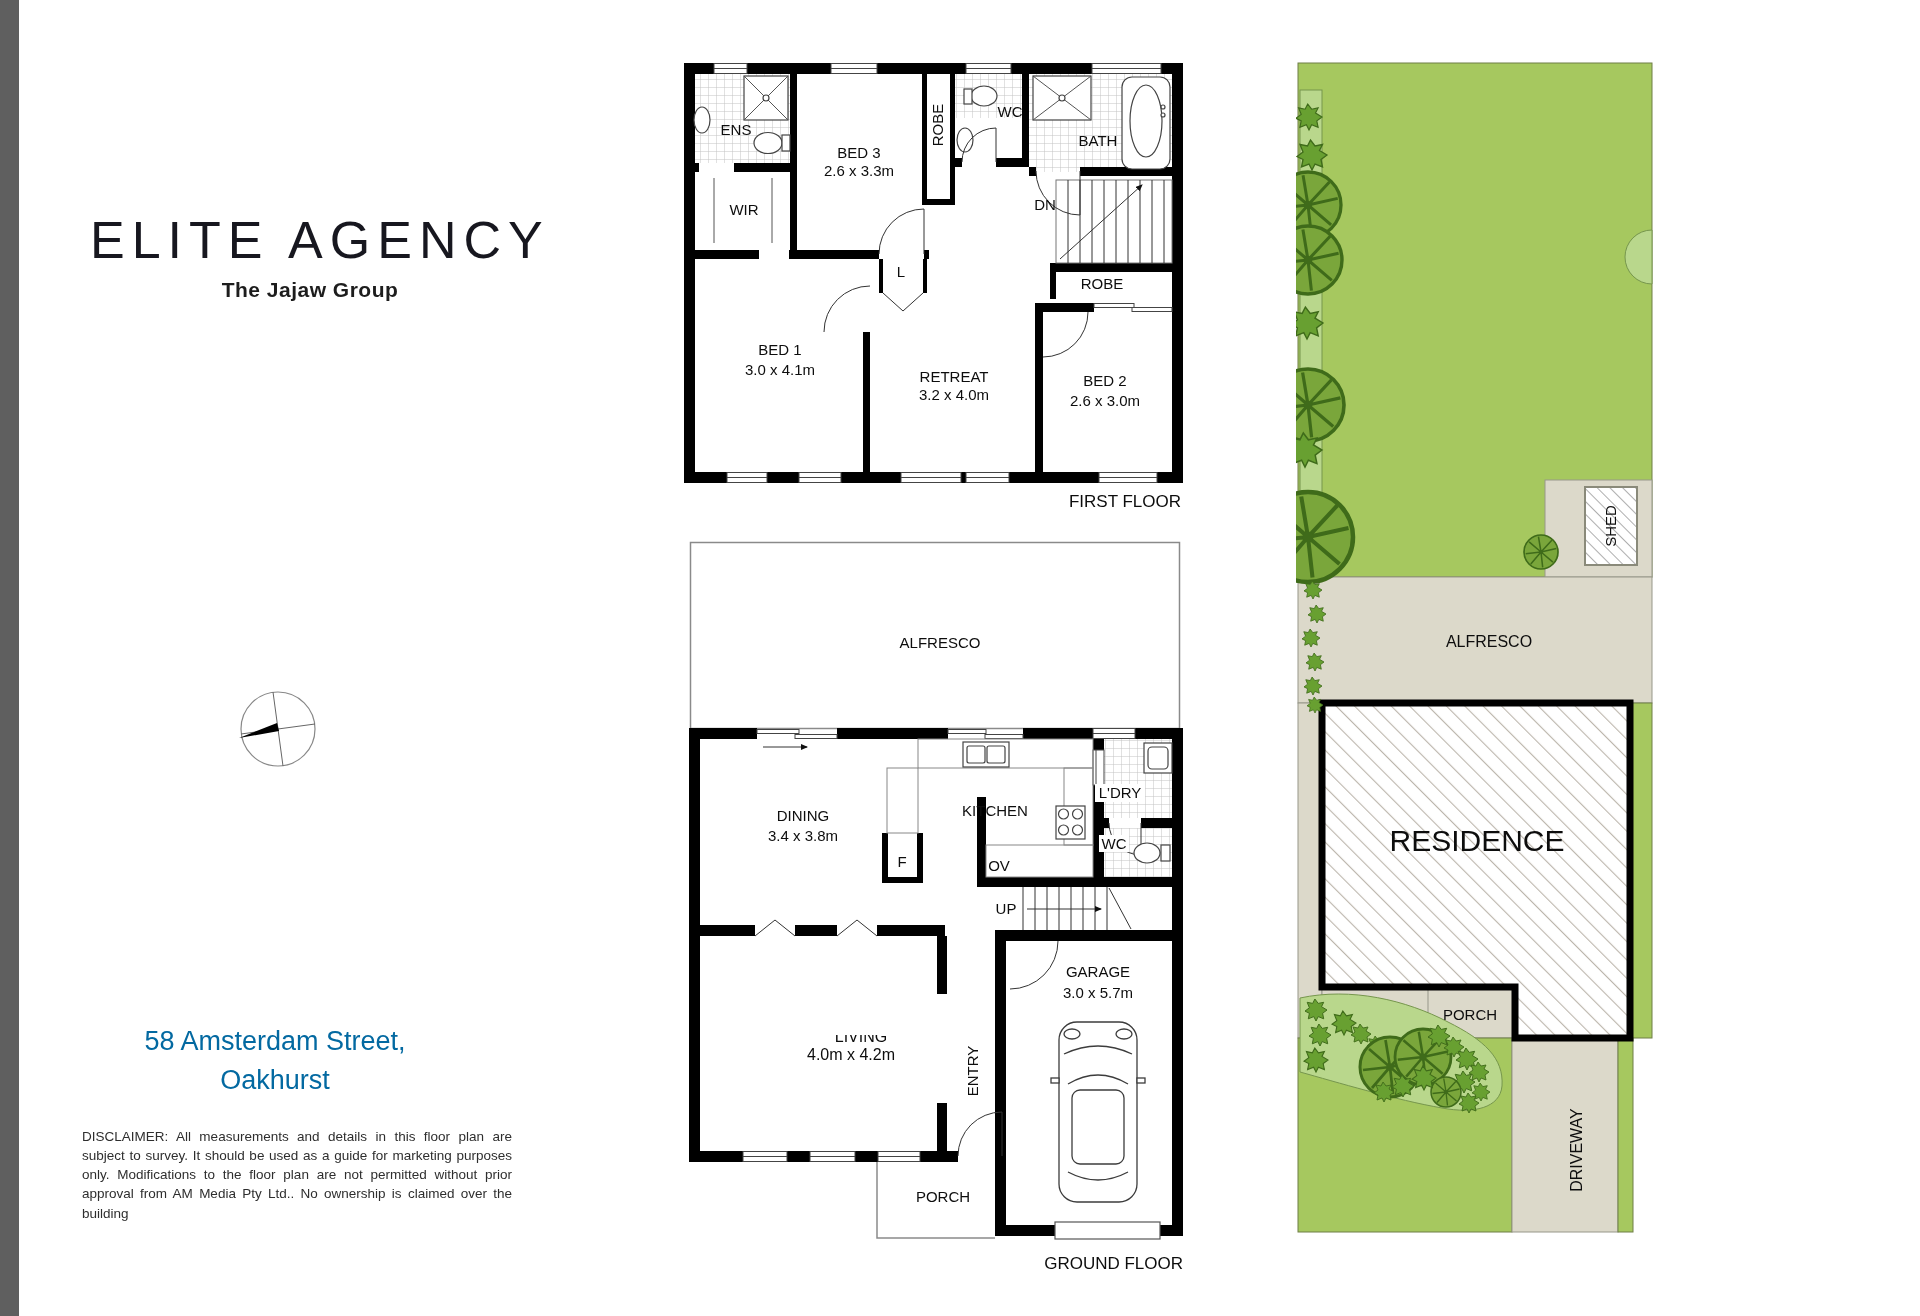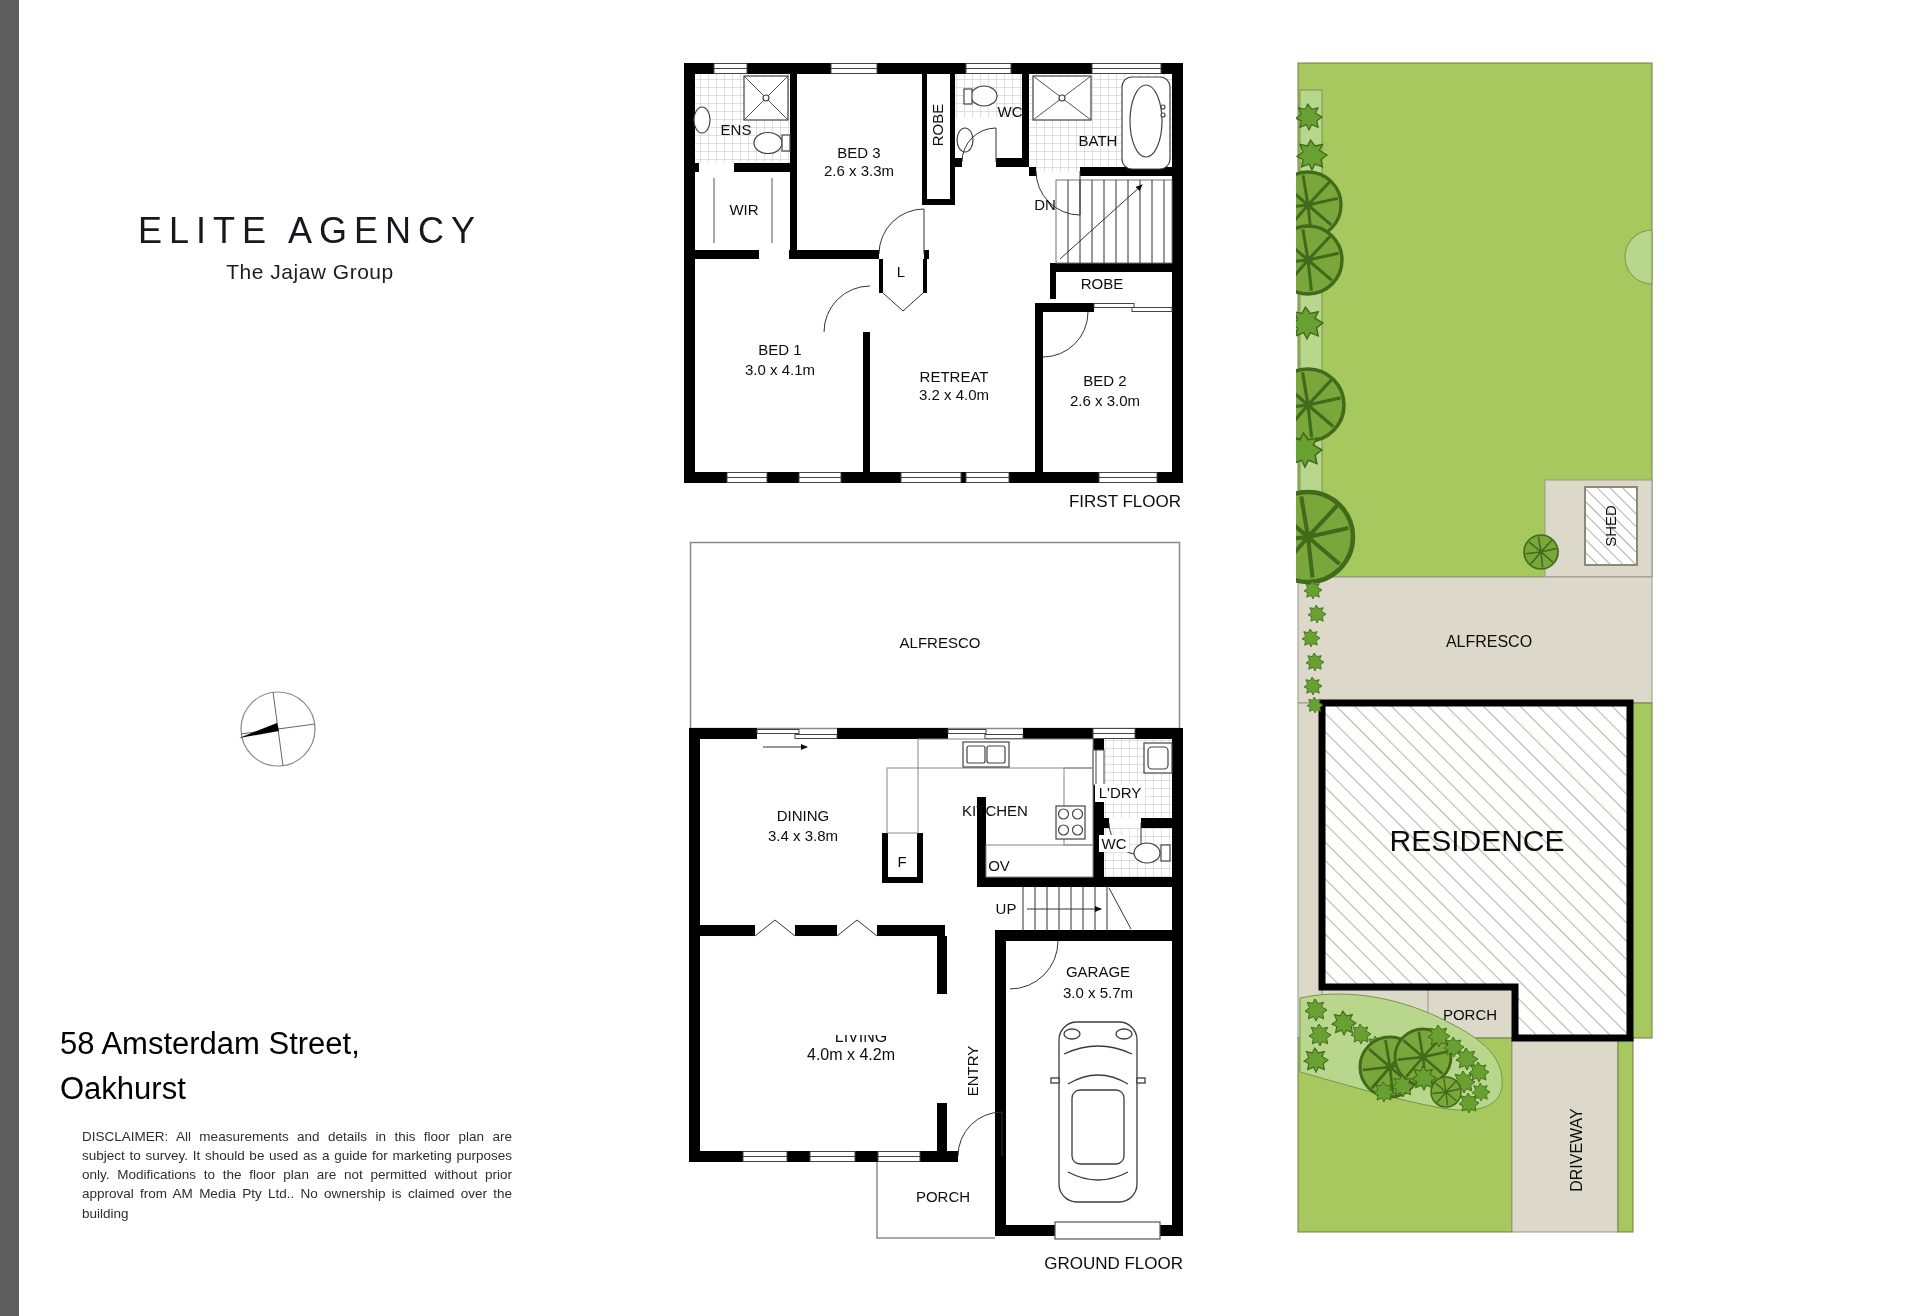--- a/index.html
+++ b/index.html
@@ -1,23 +1,23 @@
 <!DOCTYPE html>
 <html style="--c-lawn: #a6c85f; --c-garden_bed: #b9d78c; --c-tree: #7aa63b; --c-tree_dark: #68a031; --c-tree_line: #3f6b1a; --c-paving: #dcd9ca; --c-wall: #000000; --c-sidebar_gray: #5f5f5f; --c-ink: #111111;"><head>
 <meta charset="utf-8">
 <style>
   html,body{margin:0;padding:0;background:#fff;}
   .page{position:relative;width:1920px;height:1316px;background:#fff;overflow:hidden;
         font-family:"Liberation Sans",sans-serif;color:#111;}
   .graybar{position:absolute;left:0;top:0;width:19px;height:1316px;background:var(--c-sidebar_gray,#5f5f5f);}
   .brand{position:absolute;left:90px;top:210px;width:440px;text-align:center;}
-  .brand .logo{font-size:36px;letter-spacing:7px;font-weight:500;color:#17171f;white-space:nowrap;}
-  .brand .tagline{font-size:21px;letter-spacing:.5px;margin-top:8px;color:#1d1d1d;}
-  .addr{position:absolute;left:60px;top:1022px;width:430px;text-align:left;
-        font-size:31px;line-height:1.45;color:#000000;}
+  .brand .logo{font-size:52px;letter-spacing:7px;font-weight:500;color:#17171f;white-space:nowrap;}
+  .brand .tagline{font-size:21px;letter-spacing:.5px;margin-top:8px;color:#1d1d1d;font-weight:bold;}
+  .addr{position:absolute;left:60px;top:1022px;width:430px;text-align:center;
+        font-size:27px;line-height:1.45;color:#0369a1;}
   .disc{position:absolute;left:82px;top:1127px;width:430px;font-size:13.5px;line-height:1.42;
         text-align:justify;color:#2e2e2e;}
   .abs{position:absolute;}
   svg text{font-family:"Liberation Sans",sans-serif;fill:#0d0d0d;}
   text.rm{font-size:15px;text-anchor:middle;}
   text.floorlbl{font-size:17px;text-anchor:end;}
   text.big{font-size:30px;text-anchor:middle;}
   text.site{font-size:16px;text-anchor:middle;}
   .wall{fill:#000;}
   .win rect{fill:#fff;stroke:#444;stroke-width:1;}

